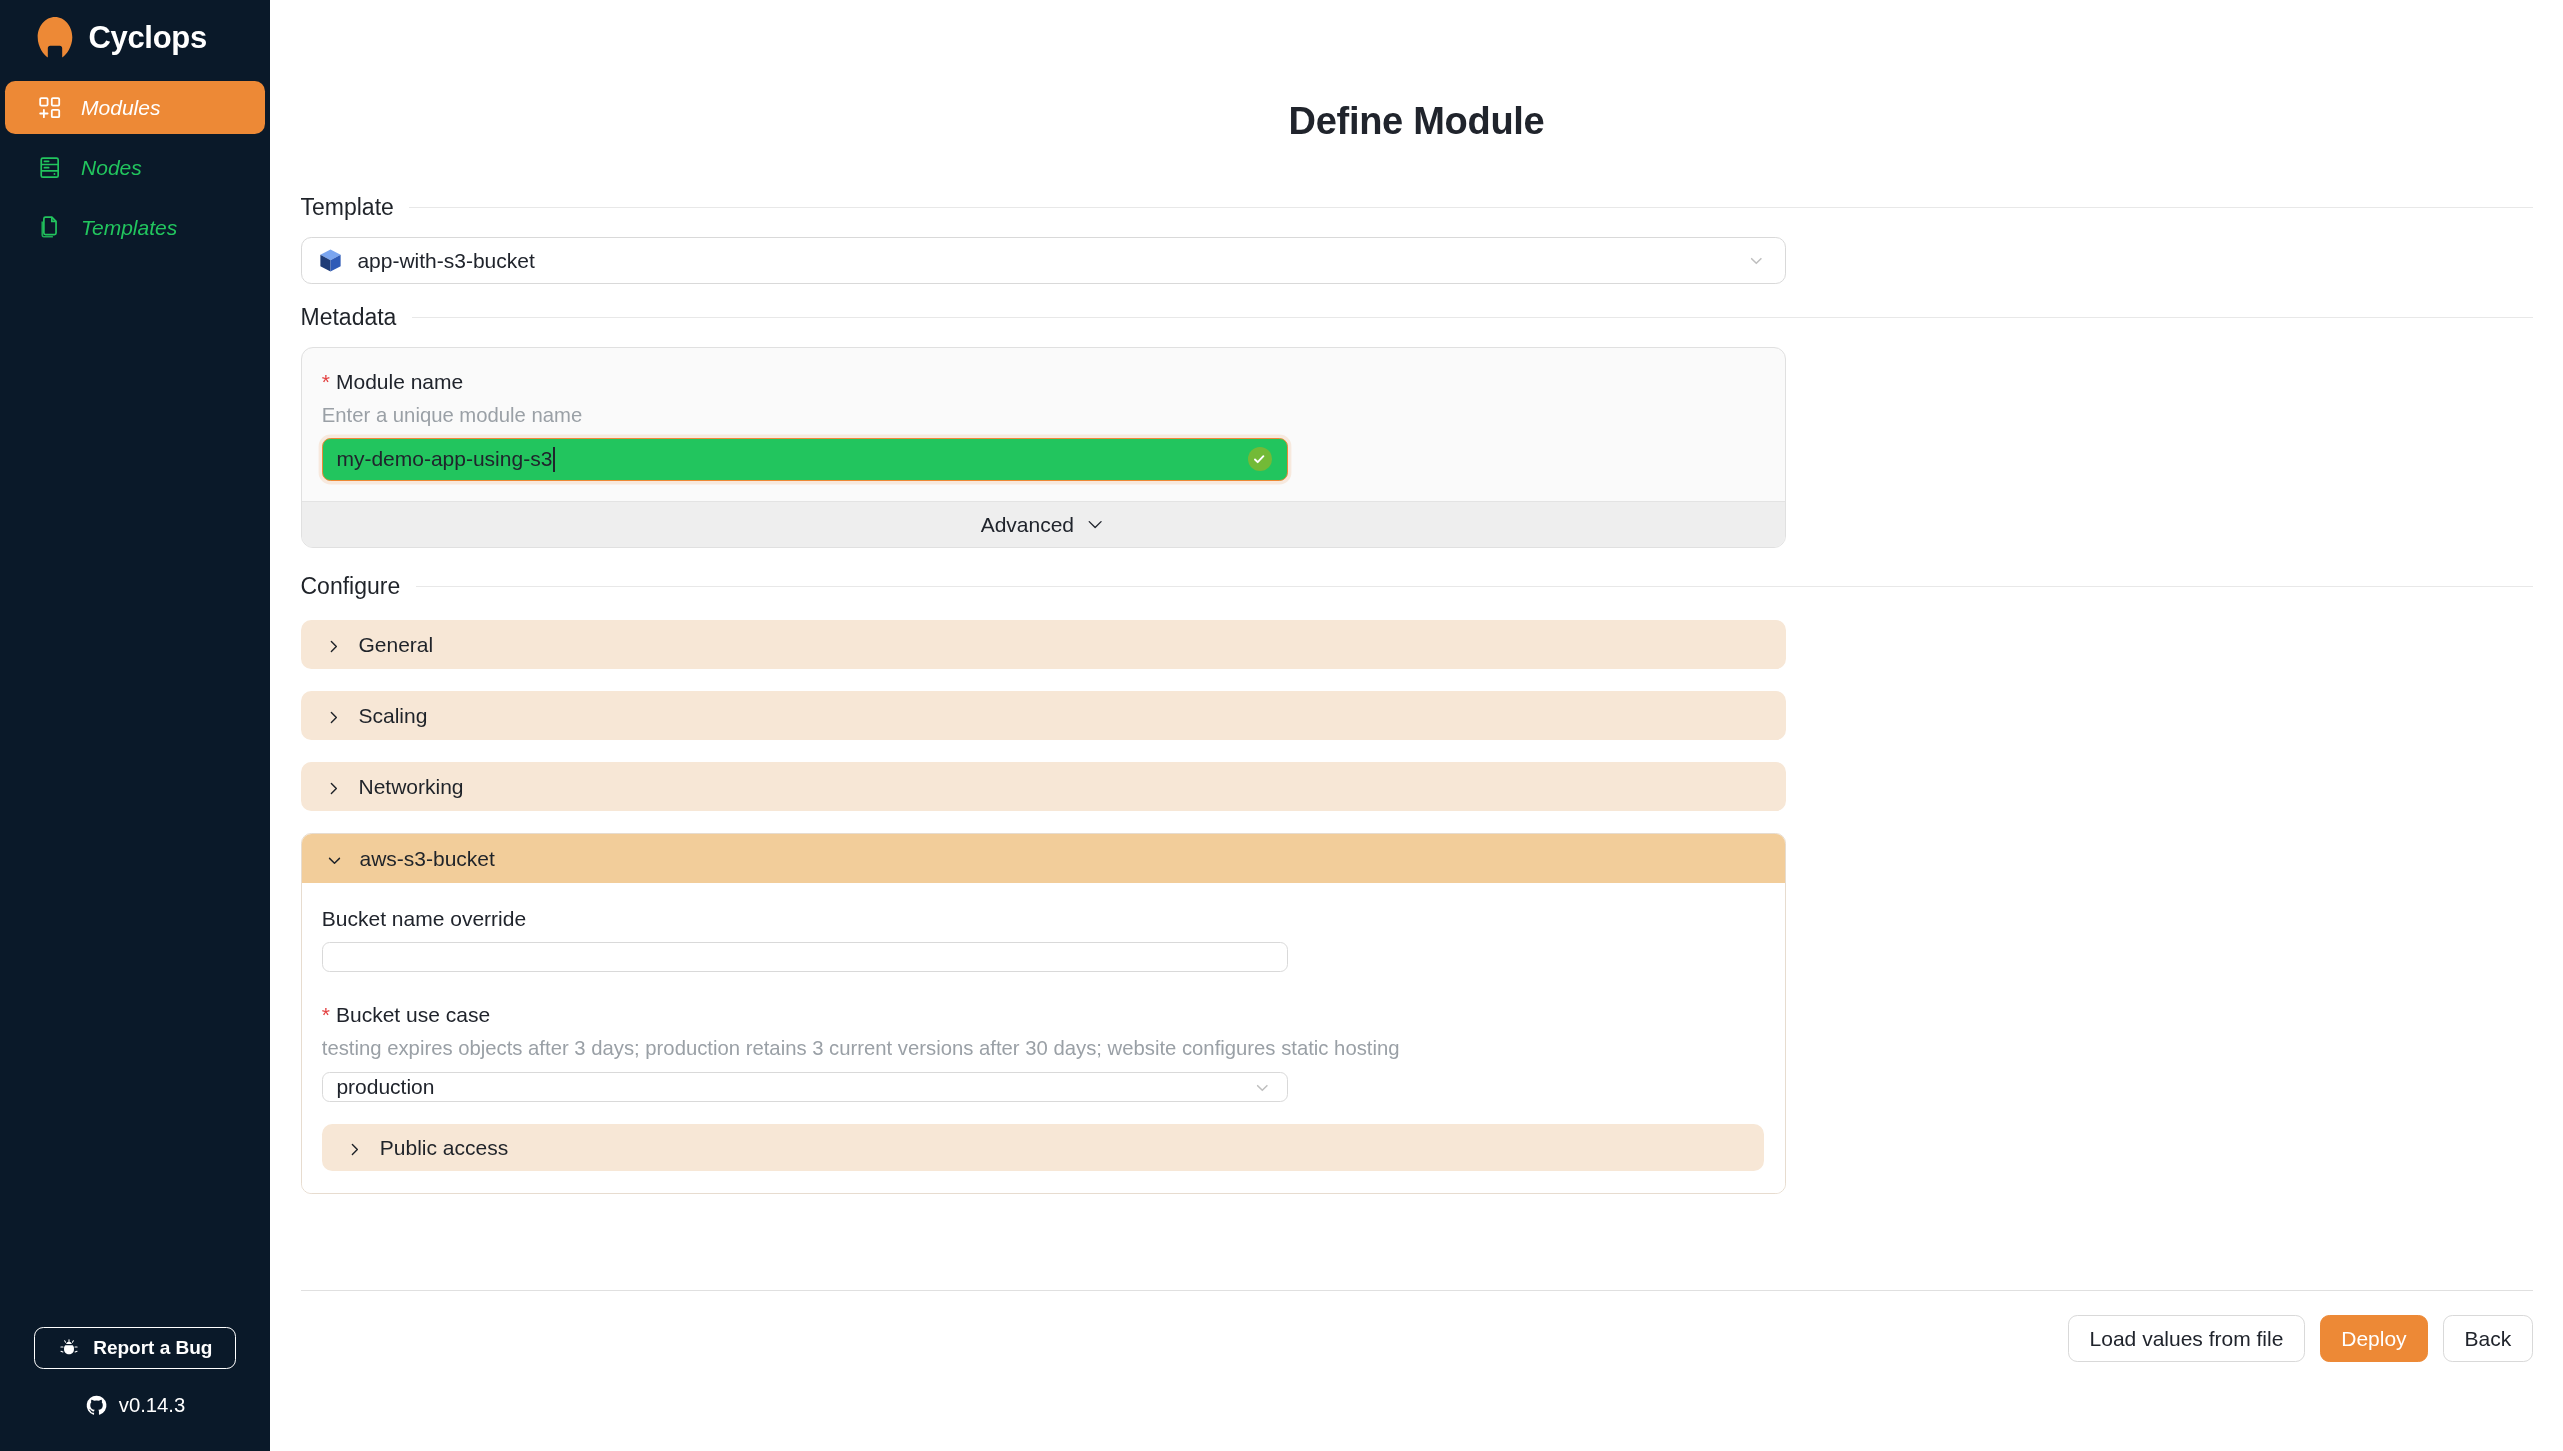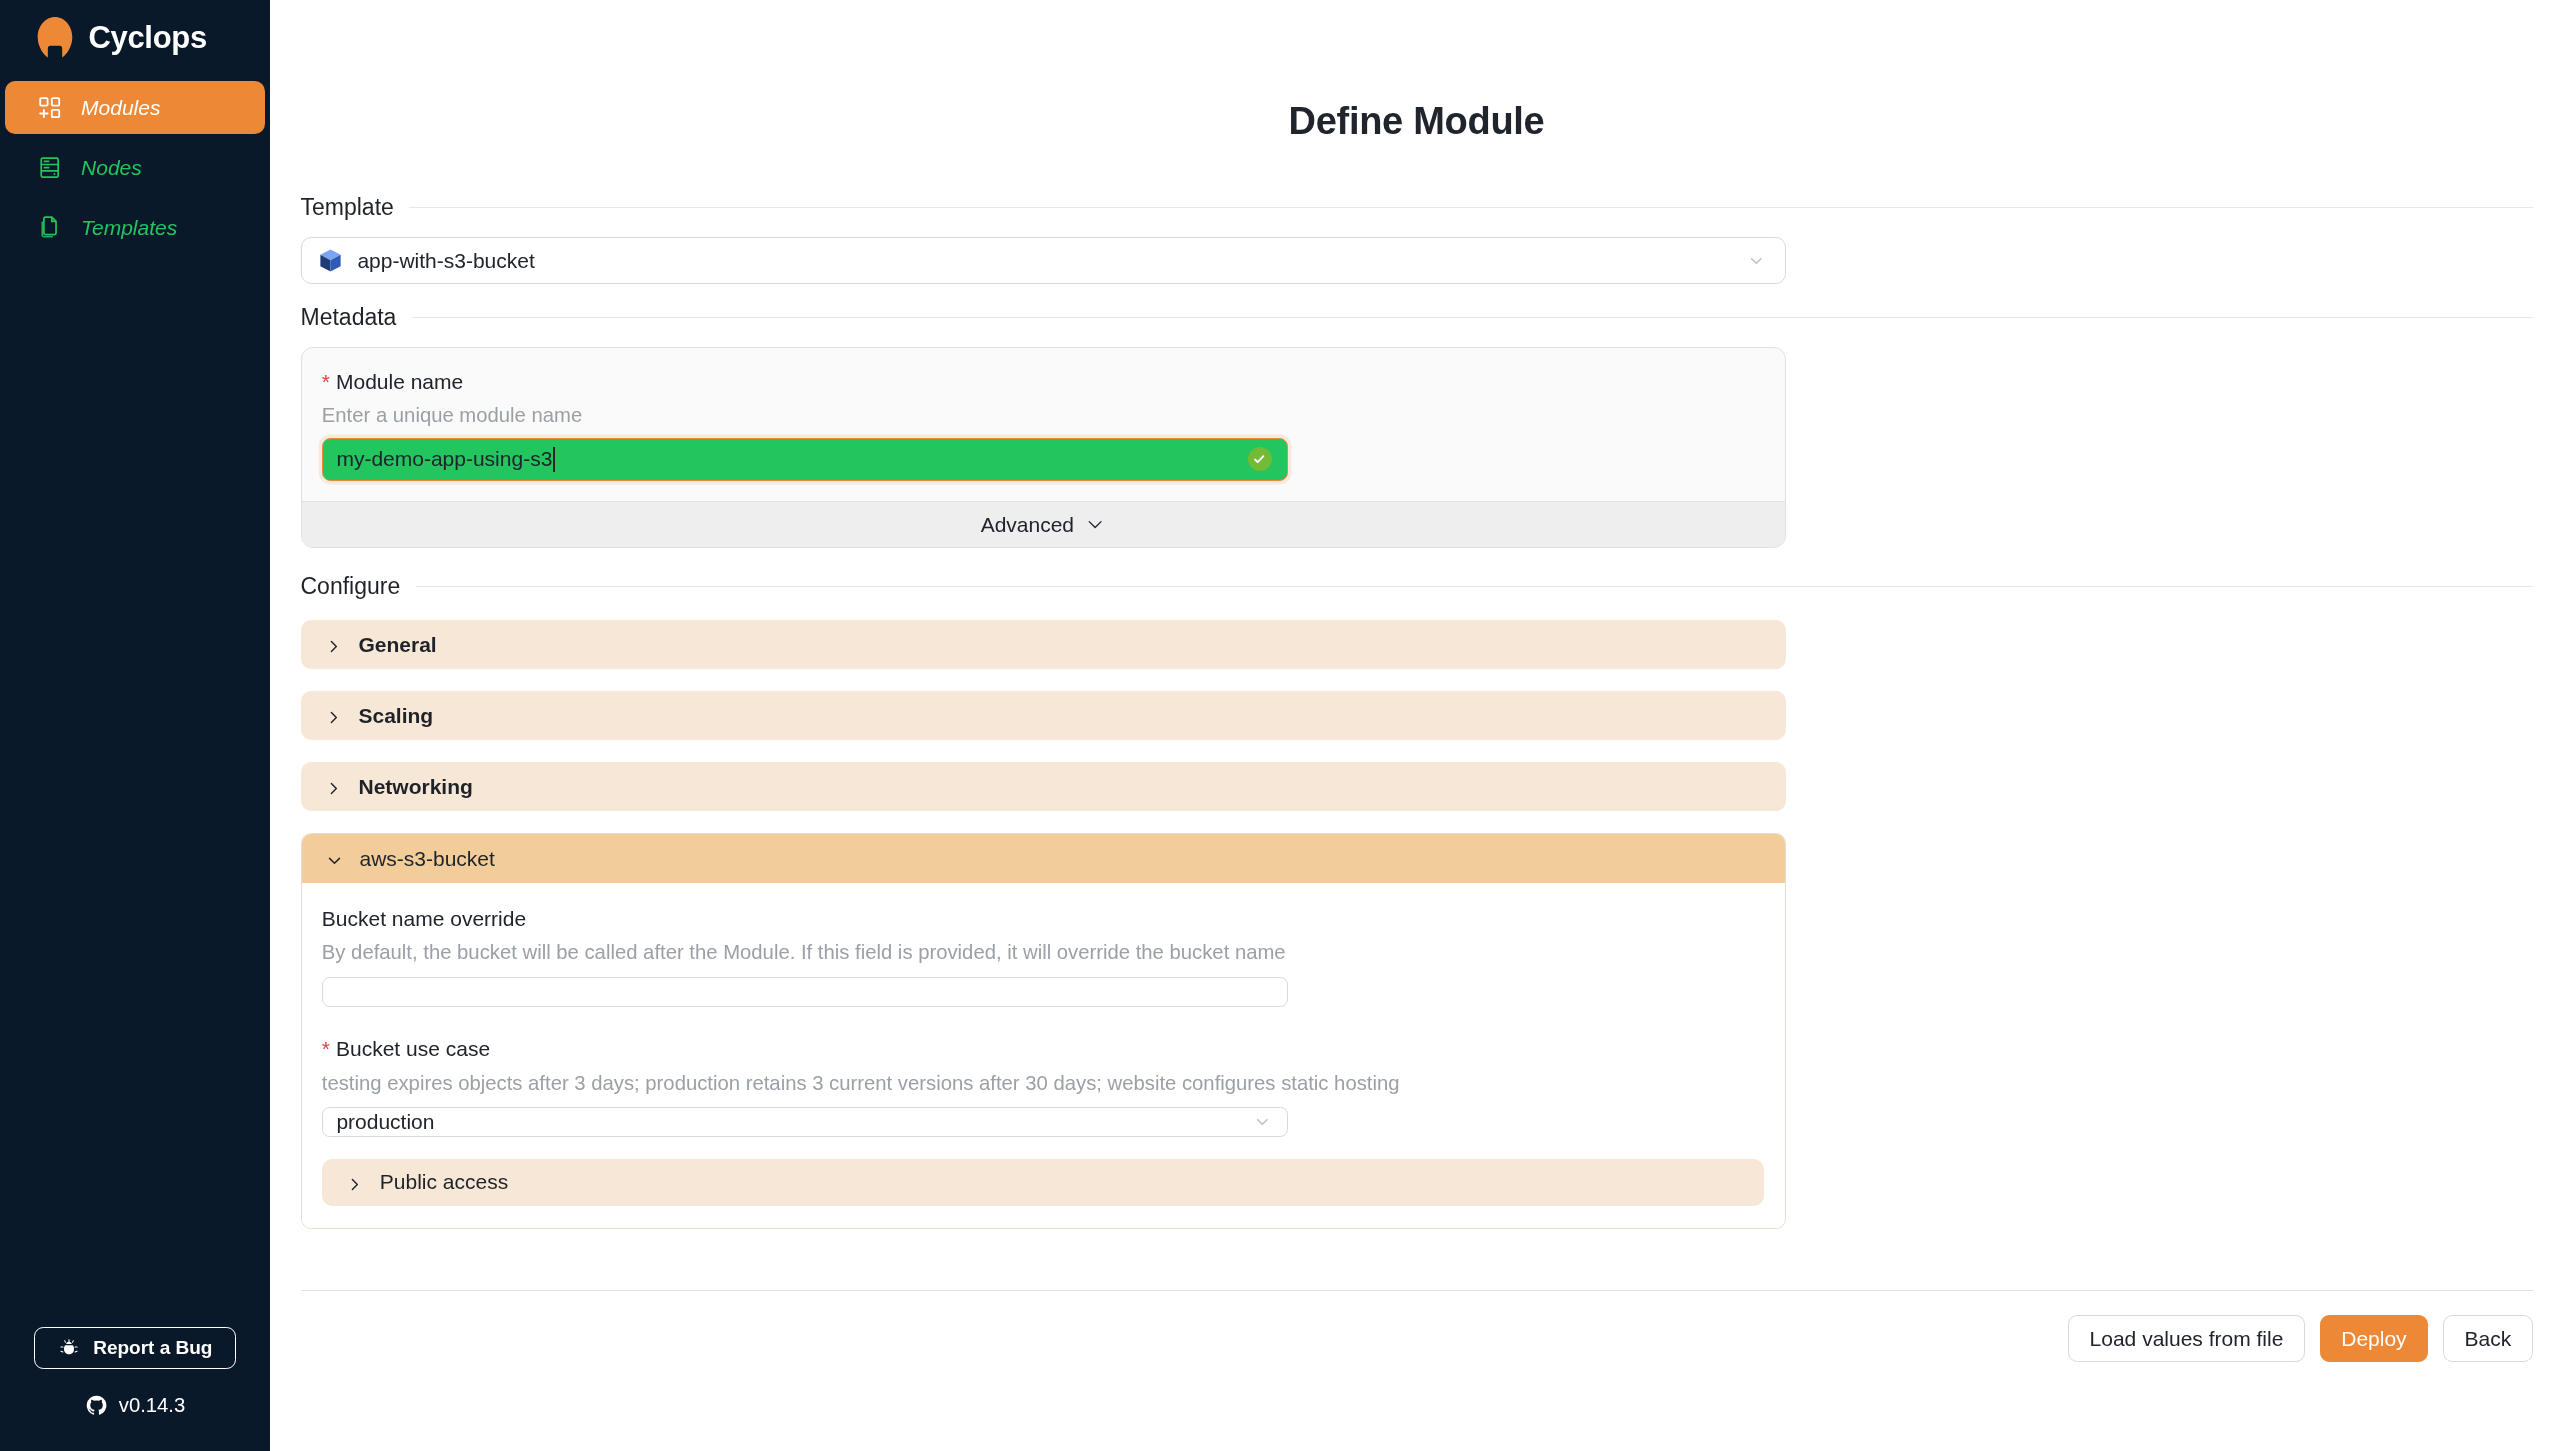--- a/index.html
+++ b/index.html
@@ -232,21 +232,21 @@
     display: flex;
     align-items: center;
     gap: 17px;
     height: 49px;
     padding: 0 0 0 24px;
     font-size: 21px;
     color: #1f2329;
     cursor: pointer;
     user-select: none;
   }
-  .panel.collapsed { background: #e5e5e5; font-weight: bold; }
+  .panel.collapsed { background: #e5e5e5; }
   .panel.collapsed .panel-head { background: #f7e7d6; }
   .panel.expanded {
     border: 0.8px solid #e7dccf;
     background: #ffffff;
   }
   .panel.expanded > .panel-head { background: #f2cd9a; }
   .panel-body {
     background: #ffffff;
     padding: 24px 20.3px 22px 20.3px;
   }
@@ -510,21 +510,20 @@
                 </svg>
             </span>
             <span>aws-s3-bucket</span>
           </div>
 
           <div class="panel-body">
 
             <div class="field-label">
               <span>Bucket name override</span>
             </div>
-            <div class="field-desc">By default, the bucket will be called after the Module. If this field is provided, it will override the bucket name</div>
             <div class="plain-input">
               <span></span>
             </div>
 
             <div style="height:30.5px;"></div>
 
             <div class="field-label">
               <span class="req">*</span>
               <span>Bucket use case</span>
             </div>

